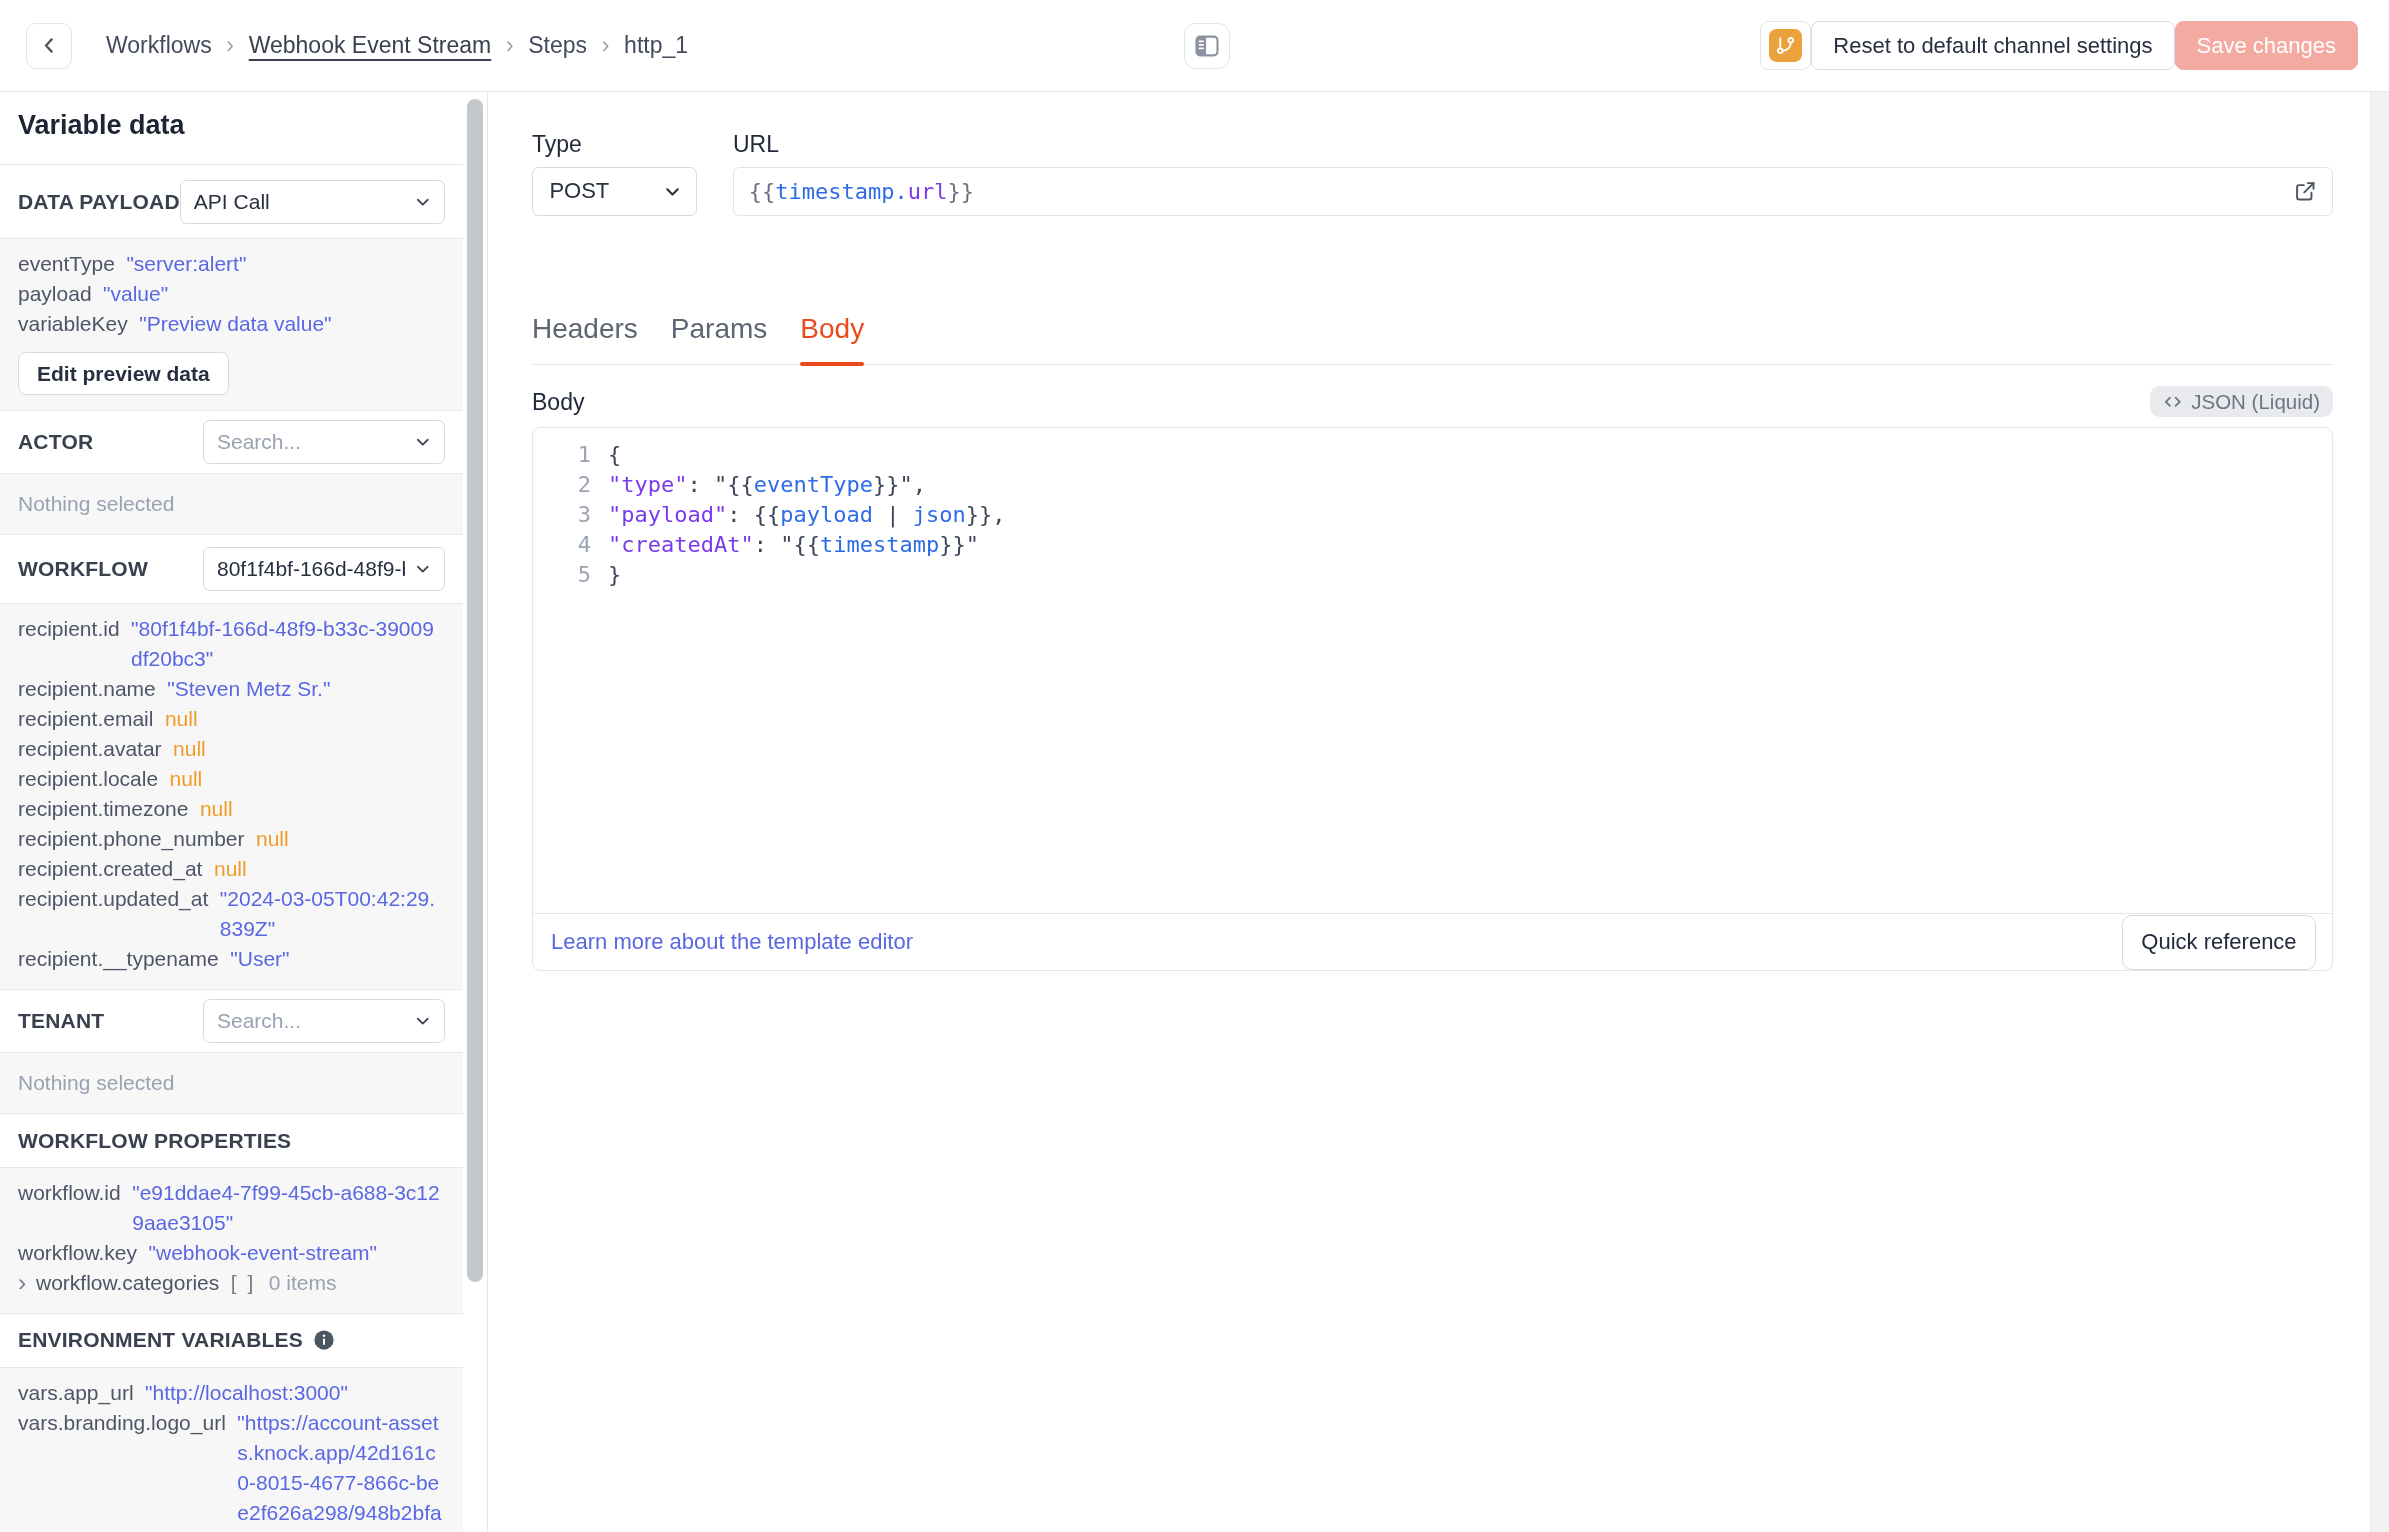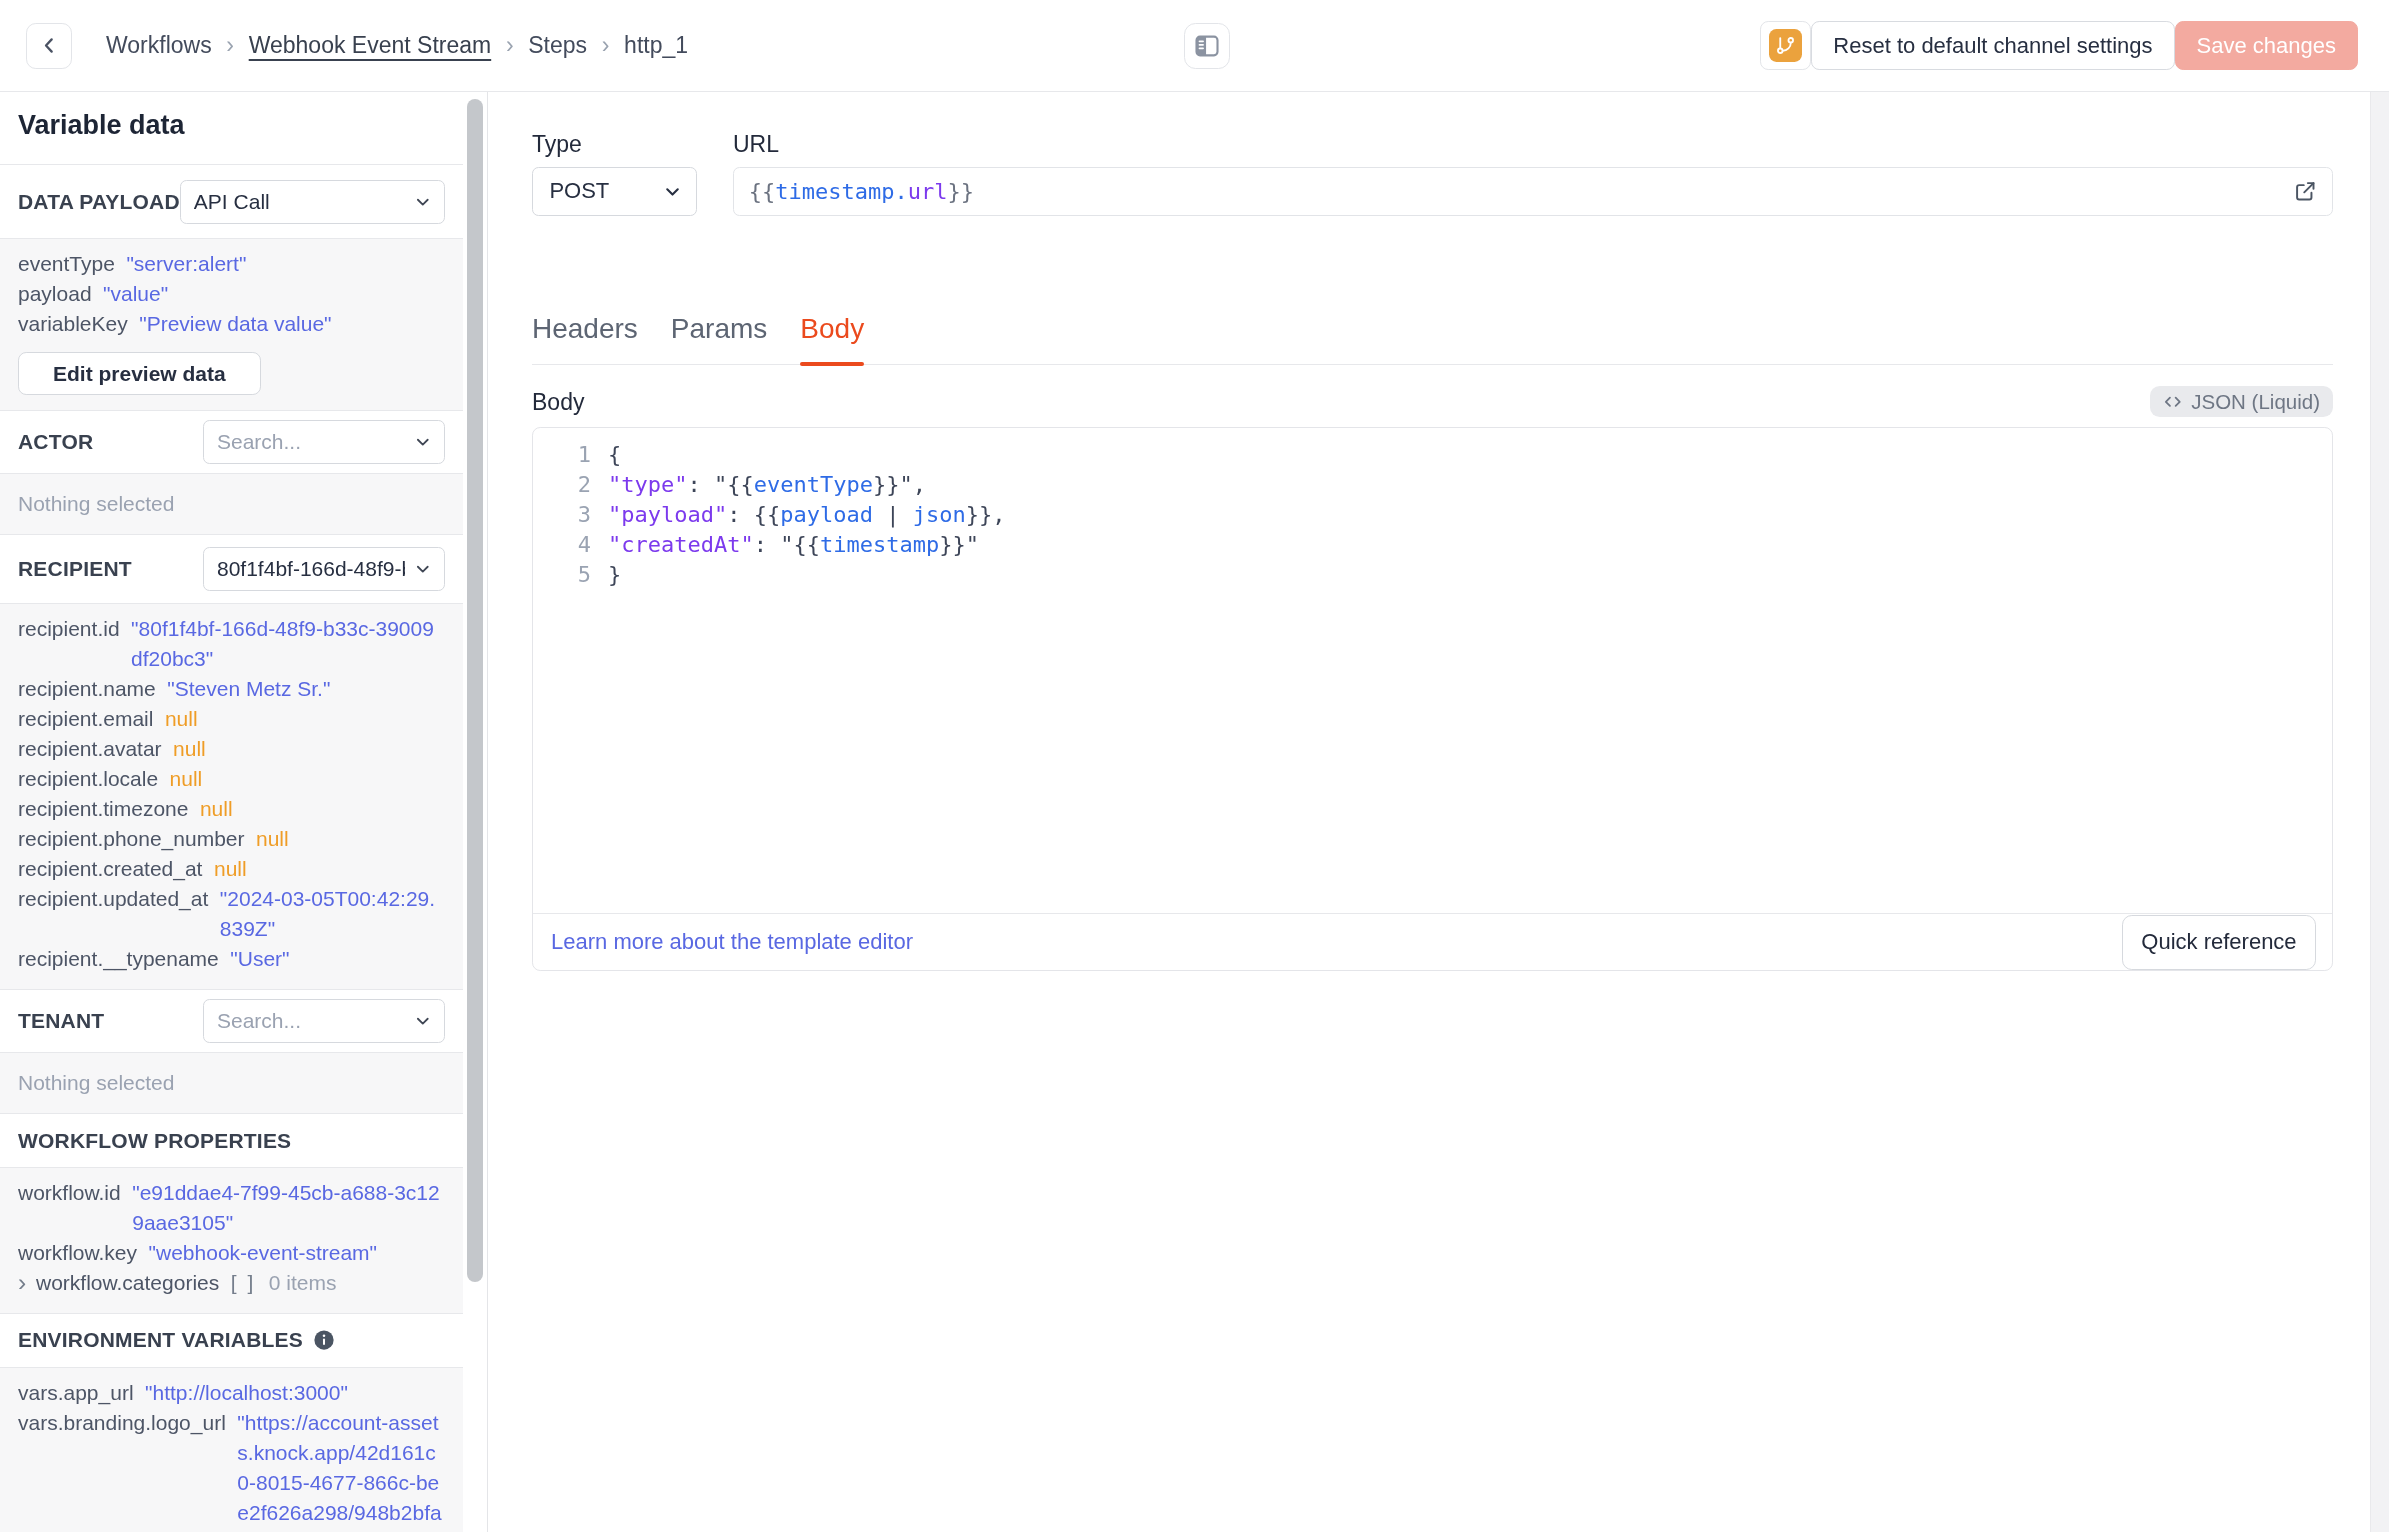--- a/index.html
+++ b/index.html
@@ -46,21 +46,21 @@
 .sel-wide{width:242px}
 .kv-block{padding:9.8px 18px 14.7px;font-size:21px}
 .kv{display:flex;align-items:flex-start;line-height:30px}
 .kv-key{color:#4d5566;white-space:nowrap}
 .kv-val{margin-left:11.5px;word-break:break-all}
 .kv-val.string{color:#5968e2}
 .kv-val.null{color:#ef9d27}
 .kv-val.array{color:#757e8c;letter-spacing:2.5px;word-break:normal}
 .kv-suffix{margin-left:13px;color:#9aa2b1;white-space:nowrap}
 .kv-chev{color:#757e8c;margin-right:9.8px;font-size:24.6px;line-height:29px;cursor:pointer}
-.edit-btn{margin-top:13px;height:43px;padding:0 34px;border-radius:8.2px;border:0.8px solid #d6d9de;
+.edit-btn{margin-top:13px;height:43px;padding:0 18px;border-radius:8.2px;border:0.8px solid #d6d9de;
   background:#fff;font-size:21px;font-weight:600;color:#272f41;cursor:pointer}
 .empty-block{padding:18px;font-size:21px;color:#9aa2b1}
 .sec-head{padding:14.7px 18px;display:flex;align-items:center;gap:9.8px}
 .sb-scroll{position:absolute;top:6.5px;left:467px;width:16.4px;height:1183px;border-radius:8.2px;background:#c4c7cb;cursor:pointer}
 
 
 .main{flex:1;position:relative;padding:39px 56px 0 44px;background:#fff;overflow:hidden}
 .vstrip{position:absolute;top:0;right:0;width:19px;height:1440px;background:#f2f2f4;border-left:0.8px solid #e9e9ec}
 .req-row{display:flex;gap:36px}
 .field-label{font-size:23px;font-weight:500;color:#232a3b;margin-bottom:9.8px;line-height:26px}
@@ -177,21 +177,21 @@
         <div class="select sel-wide">
           <span class="val ph">Search...</span>
           <svg width="19.6" height="19.6" viewBox="0 0 24 24" fill="none" stroke="#3f4654" stroke-width="2.2" stroke-linecap="round" stroke-linejoin="round">
               <path d="M6 9.5l6 6 6-6"></path>
             </svg>
         </div>
       </div>
       <div class="sb-block sb-gray empty-block">Nothing selected</div>
 
       <div class="sb-block row-select mid">
-        <span class="lbl">RECIPIENT</span>
+        <span class="lbl">WORKFLOW</span>
         <div class="select sel-wide">
           <span class="val">80f1f4bf-166d-48f9-b33c</span>
           <svg width="19.6" height="19.6" viewBox="0 0 24 24" fill="none" stroke="#3f4654" stroke-width="2.2" stroke-linecap="round" stroke-linejoin="round">
               <path d="M6 9.5l6 6 6-6"></path>
             </svg>
         </div>
       </div>
       <div class="sb-block sb-gray kv-block">
         <div id="recipient-fields">
             <div class="kv">

